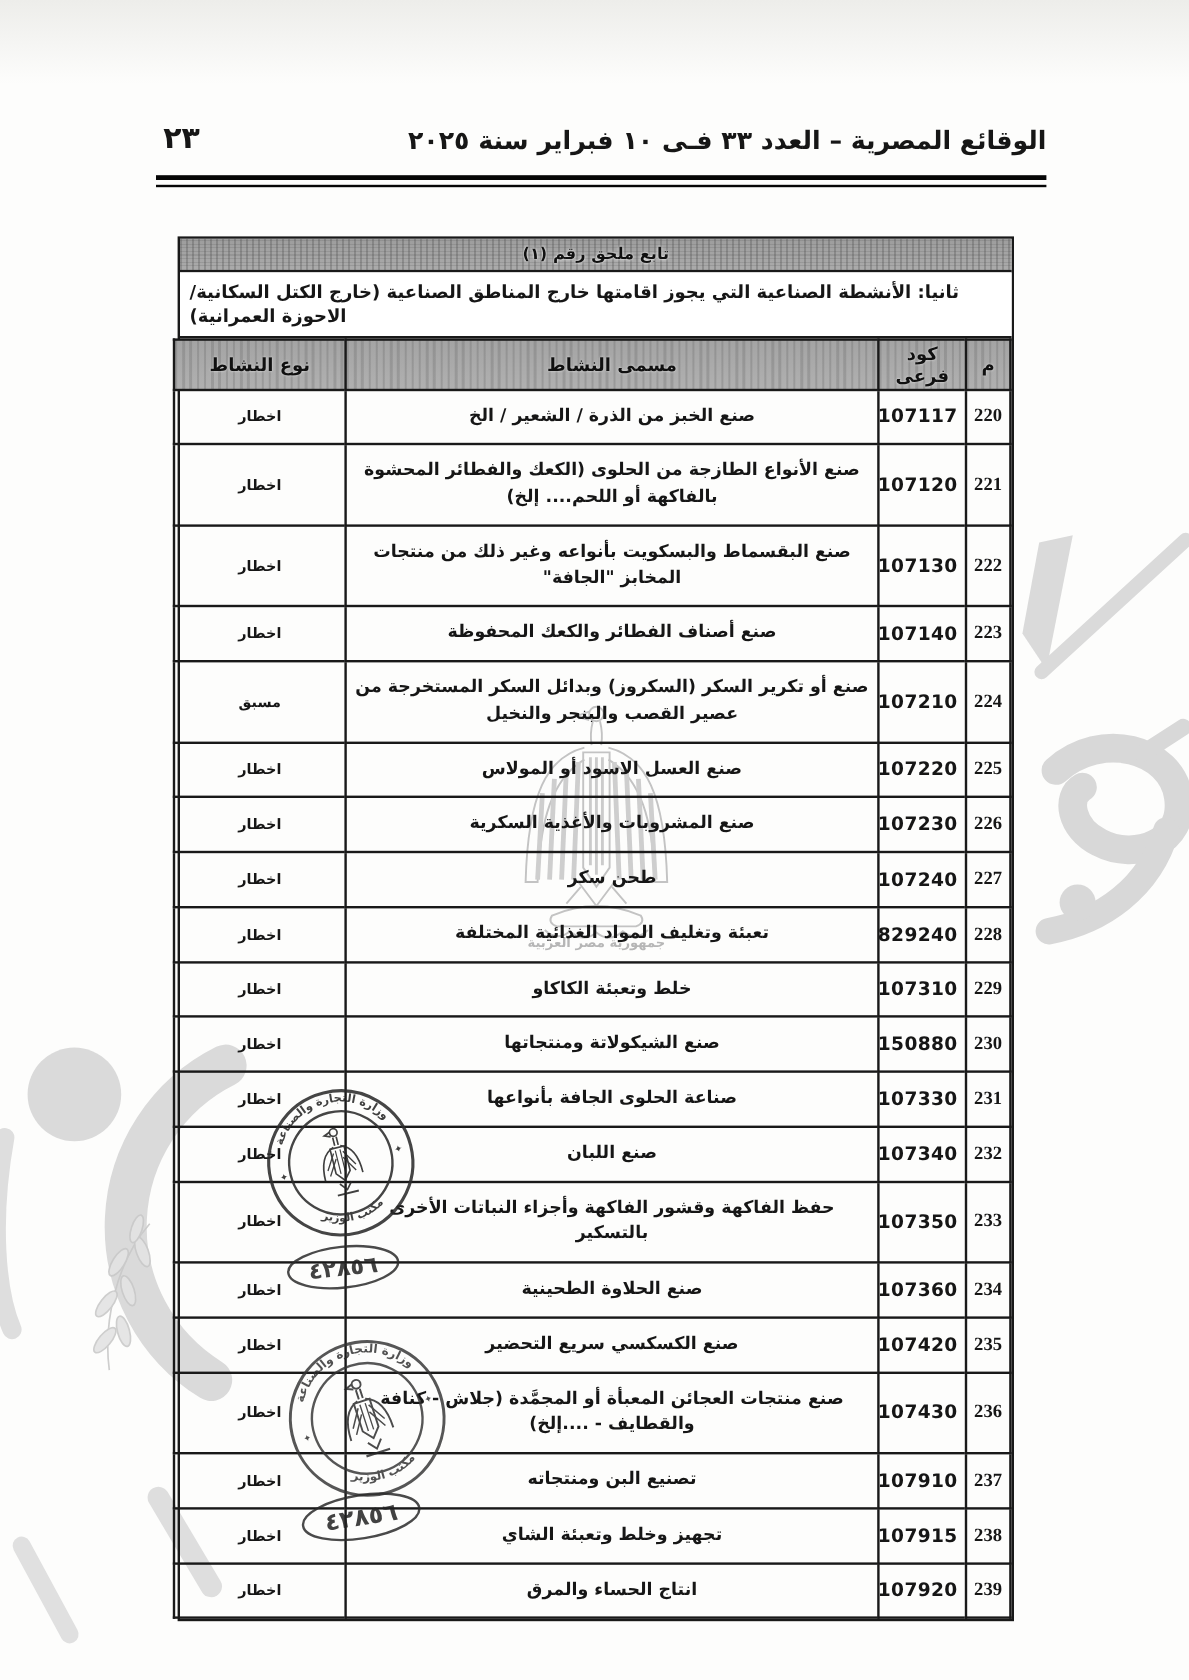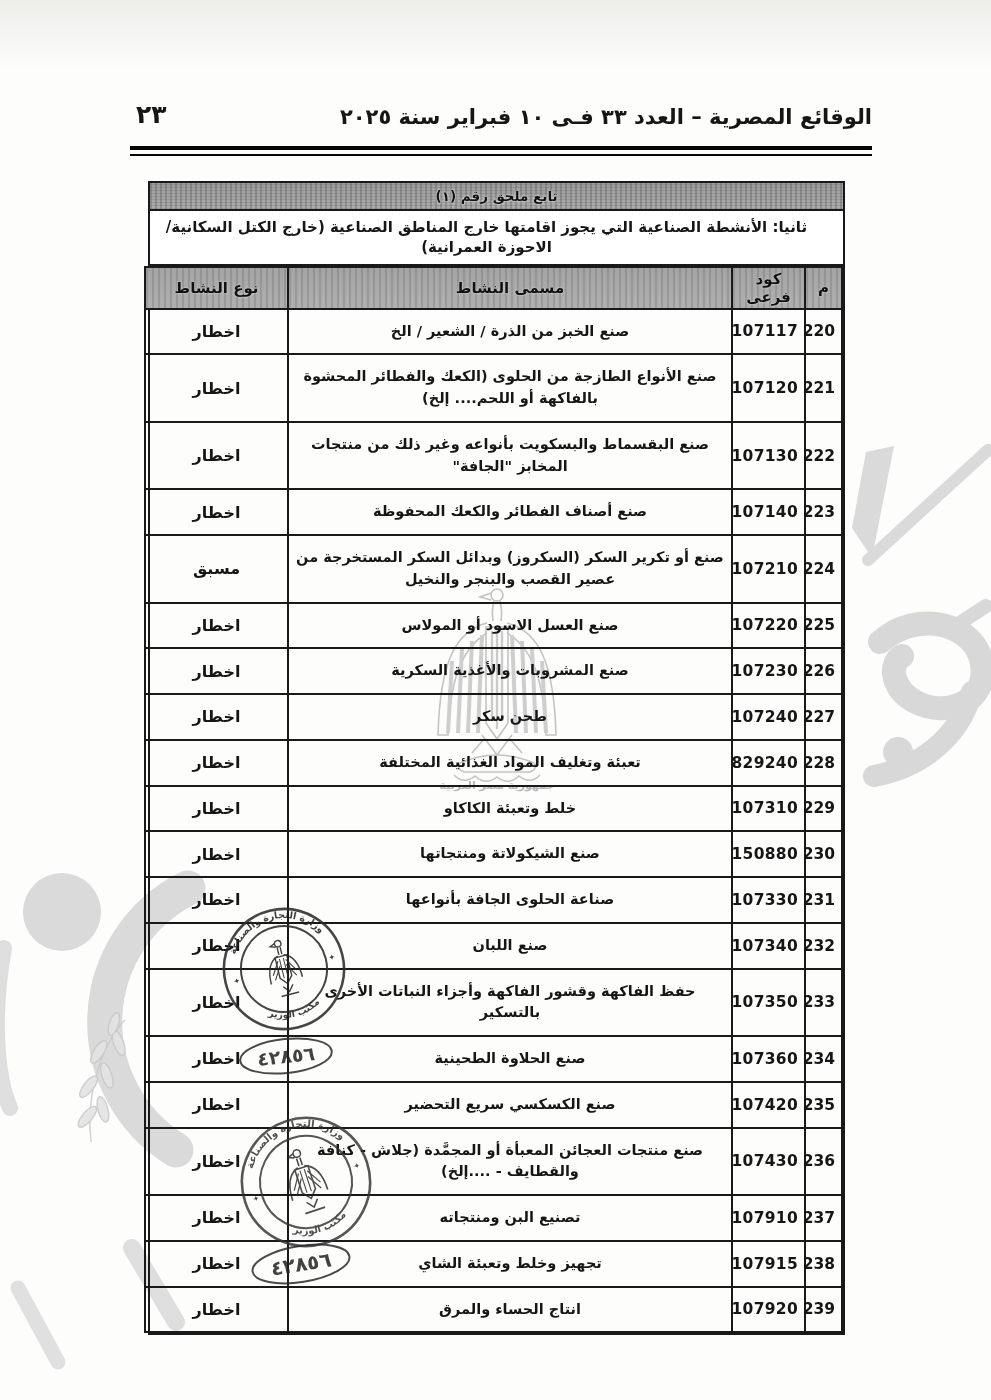--- a/index.html
+++ b/index.html
@@ -14,52 +14,52 @@
   
   .gz-header{position:absolute;left:130px;top:100px;width:742px;direction:rtl;
     display:flex;justify-content:space-between;align-items:flex-end;}
   .gz-title{font-size:21px;font-weight:bold;letter-spacing:0;white-space:nowrap;}
   .gz-pageno{font-size:25px;font-weight:bold;padding-left:6px;}
   .gz-rule{position:absolute;left:130px;top:146px;width:742px;height:4px;
     border-top:4px solid #060606;border-bottom:2px solid #060606;}
   
   .wm{position:absolute;z-index:0;pointer-events:none;}
   
-  .doc{position:absolute;left:148px;top:181px;width:697px;z-index:2;direction:rtl;
+  .doc{position:absolute;left:148px;top:197px;width:697px;z-index:2;direction:rtl;
     border:2.5px solid #191919;box-sizing:border-box;background:transparent;}
   .band-caption{
     height:26px;line-height:26px;text-align:center;
     font-size:13.5px;font-weight:bold;color:#101010;
     border-bottom:2px solid #191919;
     background:
       repeating-linear-gradient(90deg, rgba(70,70,70,.28) 0 2px, rgba(0,0,0,0) 2px 5px),
       repeating-linear-gradient(0deg, rgba(90,90,90,.20) 0 1px, rgba(0,0,0,0) 1px 3px),
       linear-gradient(#9d9d9d,#ababab);
     text-shadow:0 0 3px #efefef,0 0 1px #ffffff;
   }
   .band-subtitle{
     background:#fff;border-bottom:2px solid #191919;
-    font-size:15px;font-weight:bold;text-align:center;
+    font-size:15px;font-weight:bold;text-align:left;
     padding:6px 28px 6px 8px;line-height:1.35;
   }
   table.gz{width:100%;border-collapse:collapse;table-layout:fixed;background:transparent;}
   table.gz th, table.gz td{border:2px solid #191919;}
   table.gz thead th{
     height:38px;font-size:15px;font-weight:bold;color:#101010;
     background:
       repeating-linear-gradient(90deg, rgba(80,80,80,.22) 0 2px, rgba(0,0,0,0) 2px 6px),
       linear-gradient(#a4a4a4,#b0b0b0);
     text-shadow:0 0 2px #e8e8e8;
   }
   table.gz td{padding:11px 6px;text-align:center;vertical-align:middle;
     font-weight:bold;background:transparent;}
-  td.c-serial{font-size:15.5px;}
+  td.c-serial{font-size:15.5px;font-family:Liberation Serif, serif;}
   td.c-code{font-size:15.5px;letter-spacing:.3px;}
   td.c-name{font-size:14.5px;line-height:1.5;padding:11px 10px;}
-  td.c-type{font-size:16px;}
+  td.c-type{font-size:12px;}
   
   .stamp{position:absolute;z-index:3;pointer-events:none;}
   .hw-oval{position:absolute;z-index:3;pointer-events:none;}
 </style>
 </head>
 <body>
 
 <div class="scan-edge"></div>
 
 <svg class="wm" width="991" height="1400" viewBox="0 0 991 1400" style="left:0;top:0;">

